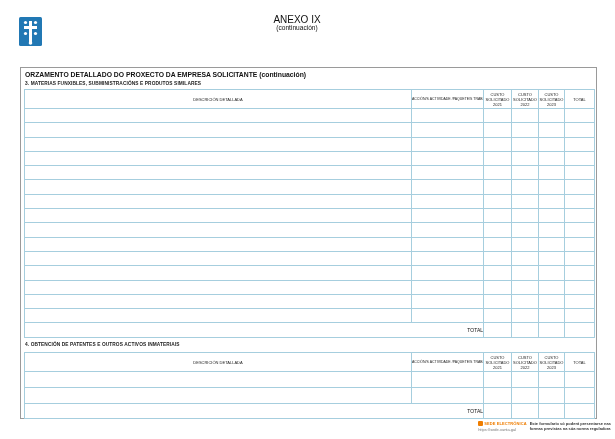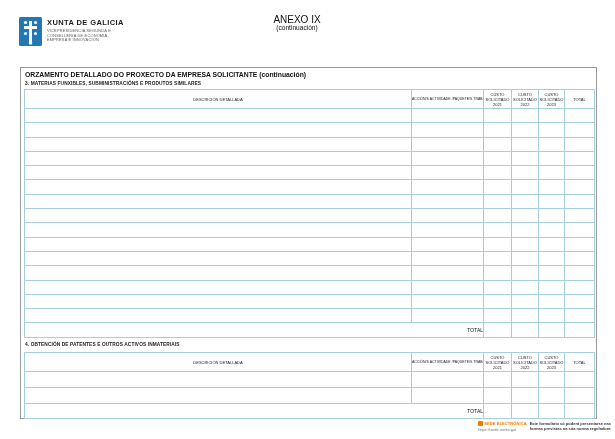--- a/index.html
+++ b/index.html
@@ -76,28 +76,20 @@
   <svg class="logo-mark" viewBox="0 0 23 29" xmlns="http://www.w3.org/2000/svg">
     <rect x="0" y="0" width="23" height="29" rx="1.5" fill="#2178b4"></rect>
     <rect x="10" y="4" width="3" height="21" fill="#ffffff"></rect>
     <rect x="5" y="9" width="13" height="3" fill="#ffffff"></rect>
     <circle cx="6.5" cy="5.5" r="1.6" fill="#ffffff"></circle>
     <circle cx="16.5" cy="5.5" r="1.6" fill="#ffffff"></circle>
     <circle cx="6.5" cy="16.5" r="1.6" fill="#ffffff"></circle>
     <circle cx="16.5" cy="16.5" r="1.6" fill="#ffffff"></circle>
     <circle cx="11.5" cy="26" r="1.8" fill="#ffffff"></circle>
   </svg>
-  <div class="org-text">
-    <div class="org-name">XUNTA DE GALICIA</div>
-    <div class="org-dept">
-      <div>VICEPRESIDENCIA SEGUNDA E</div>
-      <div>CONSELLERÍA DE ECONOMÍA,</div>
-      <div>EMPRESA E INNOVACIÓN</div>
-    </div>
-  </div>
 </div>
 
 <div class="annex">
   <div class="annex-title">ANEXO IX</div>
   <div class="annex-sub">(continuación)</div>
 </div>
 
 <div class="form-box">
   <div class="form-title">ORZAMENTO DETALLADO DO PROXECTO DA EMPRESA SOLICITANTE (continuación)</div>
 

